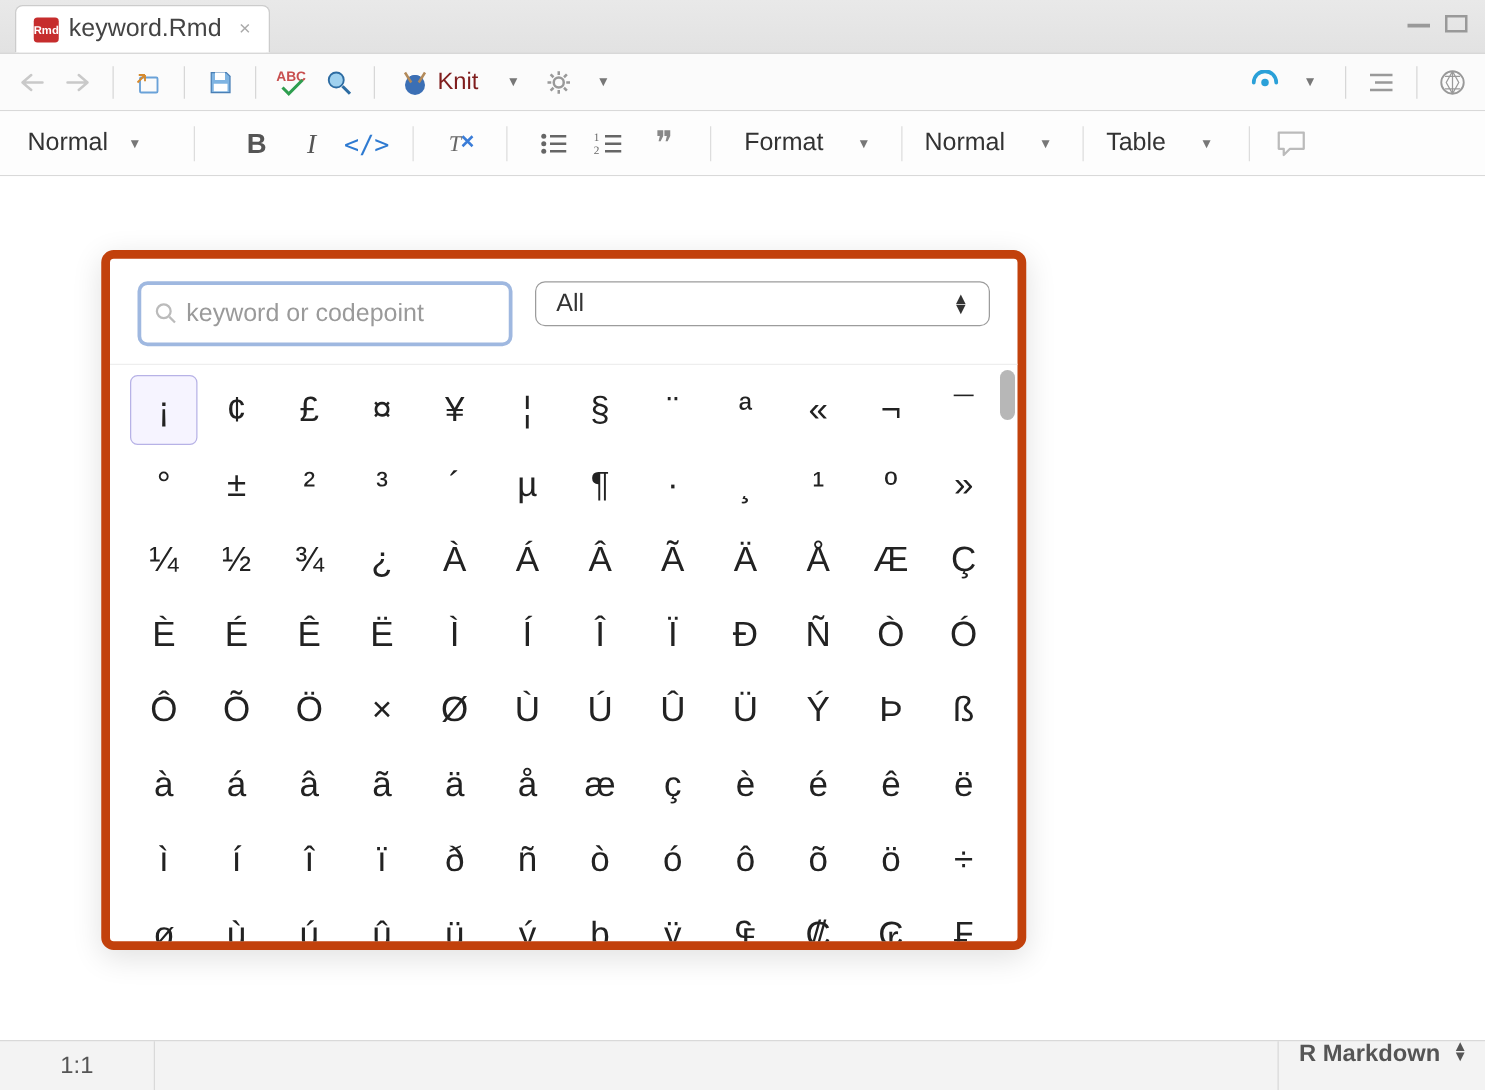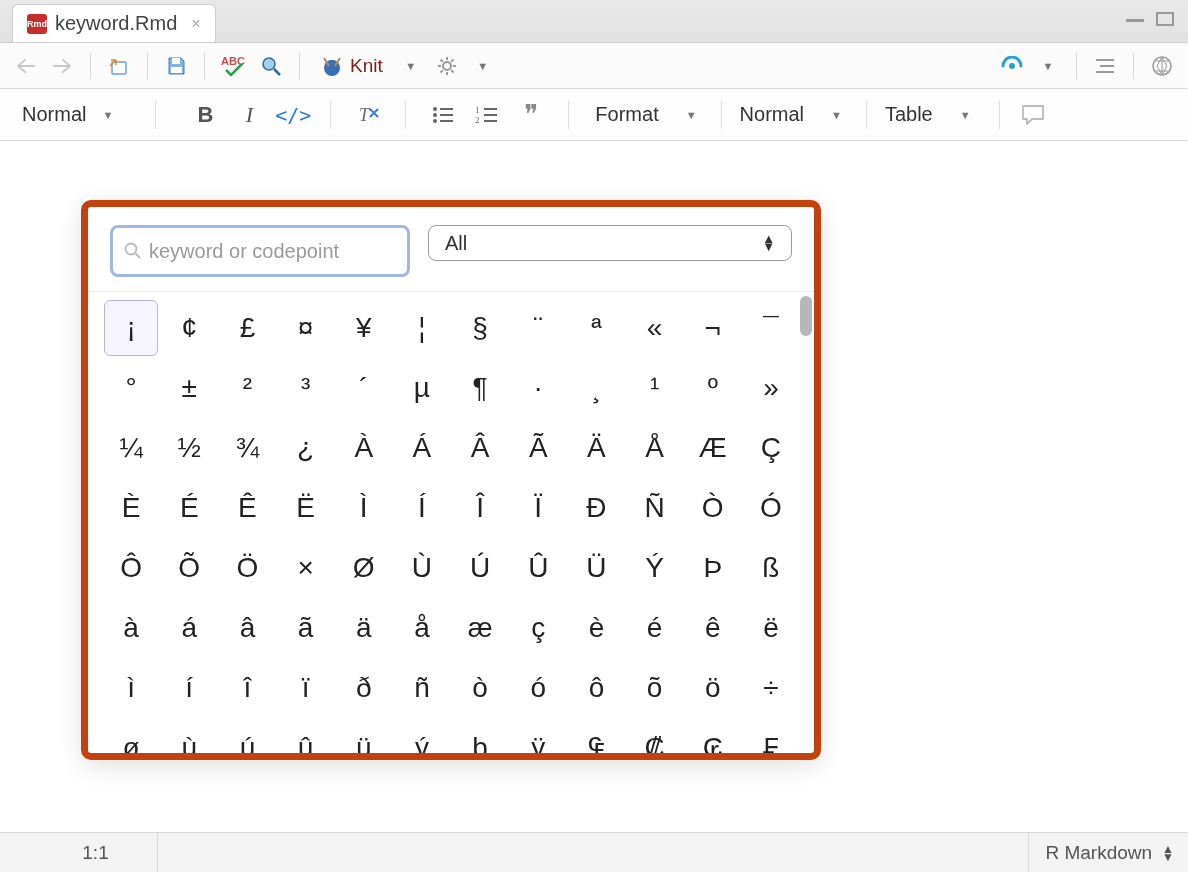--- a/index.html
+++ b/index.html
@@ -187,29 +187,30 @@
     position:absolute; left:0; right:0; bottom:0;
     height:40px;
     border-top:1px solid #d9d9d9;
     background:#f3f3f3;
     display:flex; align-items:center;
     font-size:19px; color:#555;
   }
   .status-left {
     width:124px; 
     border-right:1px solid #d9d9d9;
-    height:100%; display:flex; align-items:center; justify-content:center;margin-left:34px;
+    height:100%; display:flex; align-items:center; justify-content:center;
   }
   .status-right {
     margin-left:auto;
     border-left:1px solid #d9d9d9;
     height:100%;
-    display:flex; align-items:center;
+    display:flex; align-items:flex-start;
     padding:0 14px 0 16px;
     gap:10px;
+    font-weight:bold;
   }
   .status-right .updown { font-size:12px; line-height:8px; color:#555; text-align:center;}
 </style>
 </head>
 <body>
 
 <div class="tab-bar">
   <div class="tab">
     <span class="rmd-icon">Rmd</span>
     <span>keyword.Rmd</span>

